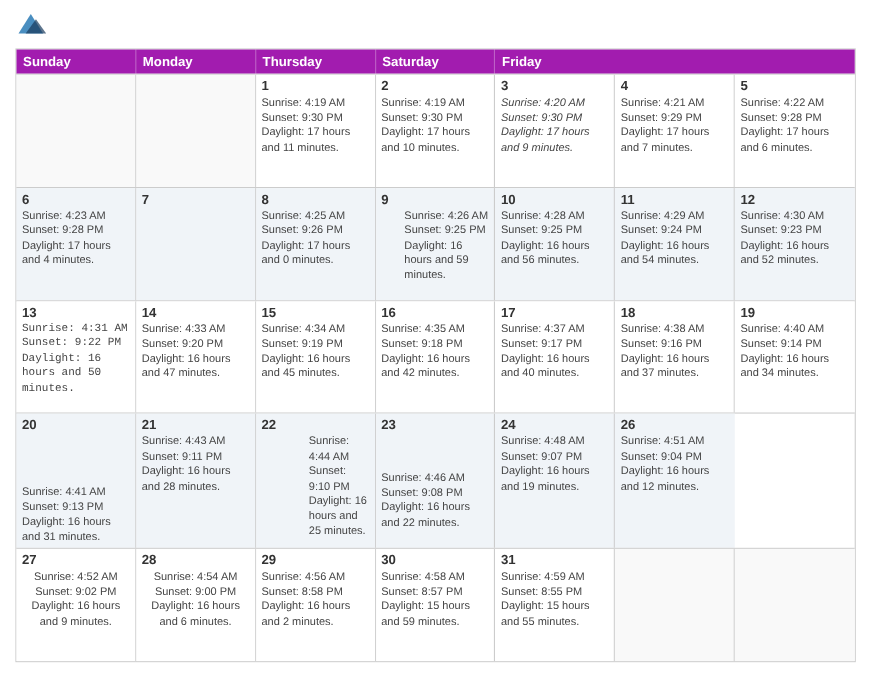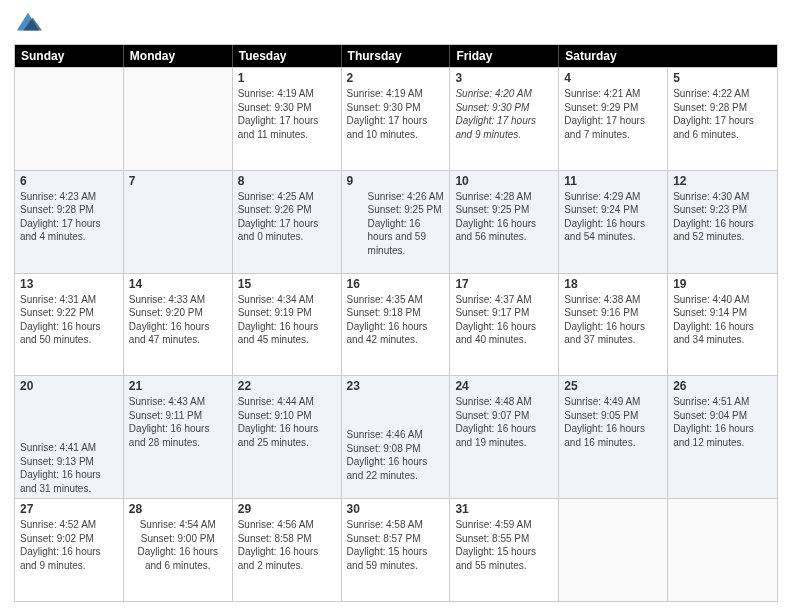--- a/index.html
+++ b/index.html
@@ -58,21 +58,21 @@
     }
     .calendar {
       flex: 1;
       display: flex;
       flex-direction: column;
       border: 1px solid #ccc;
     }
     .cal-header {
       display: grid;
       grid-template-columns: repeat(7, 1fr);
-      background: #000000;
+      background: #a21caf;
     }
     .cal-header-cell {
       color: #fff;
       font-weight: bold;
       font-size: 12px;
       padding: 4px 6px;
       text-align: left;
       border-right: 1px solid rgba(255,255,255,0.3);
     }
     .cal-header-cell:last-child { border-right: none; }
@@ -129,24 +129,23 @@
     <div class="title-block">
       <div class="main-title"></div>
       <div class="subtitle"></div>
     </div>
   </div>
 
   <div class="calendar">
     <div class="cal-header">
     <div class="cal-header-cell">Sunday</div>
         <div class="cal-header-cell">Monday</div>
-        <div class="cal-header-cell">Tuesday</div>
         <div class="cal-header-cell">Thursday</div>
+        <div class="cal-header-cell">Saturday</div>
         <div class="cal-header-cell">Friday</div>
-        <div class="cal-header-cell">Saturday</div>
       </div>
     <div class="cal-body">
     <div class="cal-row">
           <div class="cal-cell empty"></div>
           <div class="cal-cell empty"></div>
           <div class="cal-cell">
             <div class="day-number">1</div>
             <div class="day-info" style="white-space: pre-line;">Sunrise: 4:19 AM
 Sunset: 9:30 PM
 Daylight: 17 hours and 11 minutes.</div>
@@ -213,21 +212,21 @@
           <div class="cal-cell">
             <div class="day-number">12</div>
             <div class="day-info" style="white-space: pre-line;">Sunrise: 4:30 AM
 Sunset: 9:23 PM
 Daylight: 16 hours and 52 minutes.</div>
           </div>
         </div>
         <div class="cal-row">
           <div class="cal-cell">
             <div class="day-number">13</div>
-            <div class="day-info" style="white-space: pre-line;">Sunrise: 4:31 AM
+            <div class="day-info" style="white-space: pre-line; font-family: Liberation Mono, monospace;">Sunrise: 4:31 AM
 Sunset: 9:22 PM
 Daylight: 16 hours and 50 minutes.</div>
           </div>
           <div class="cal-cell">
             <div class="day-number">14</div>
             <div class="day-info" style="white-space: pre-line;">Sunrise: 4:33 AM
 Sunset: 9:20 PM
 Daylight: 16 hours and 47 minutes.</div>
           </div>
           <div class="cal-cell">
@@ -269,53 +268,47 @@
 Daylight: 16 hours and 31 minutes.</div>
           </div>
           <div class="cal-cell">
             <div class="day-number">21</div>
             <div class="day-info" style="white-space: pre-line;">Sunrise: 4:43 AM
 Sunset: 9:11 PM
 Daylight: 16 hours and 28 minutes.</div>
           </div>
           <div class="cal-cell">
             <div class="day-number">22</div>
-            <div class="day-info" style="white-space: pre-line;">Sunrise: 4:44 AM
+            <div class="day-info" style="white-space: pre-line; margin-left: 43px;">Sunrise: 4:44 AM
 Sunset: 9:10 PM
 Daylight: 16 hours and 25 minutes.</div>
           </div>
           <div class="cal-cell">
             <div class="day-number">23</div>
             <div class="day-info" style="white-space: pre-line; margin-top: 35px;">Sunrise: 4:46 AM
 Sunset: 9:08 PM
 Daylight: 16 hours and 22 minutes.</div>
           </div>
           <div class="cal-cell">
             <div class="day-number">24</div>
             <div class="day-info" style="white-space: pre-line;">Sunrise: 4:48 AM
 Sunset: 9:07 PM
 Daylight: 16 hours and 19 minutes.</div>
           </div>
           <div class="cal-cell">
-            <div class="day-number">25</div>
-            <div class="day-info" style="white-space: pre-line;">Sunrise: 4:49 AM
-Sunset: 9:05 PM
-Daylight: 16 hours and 16 minutes.</div>
-          </div>
-          <div class="cal-cell">
             <div class="day-number">26</div>
             <div class="day-info" style="white-space: pre-line;">Sunrise: 4:51 AM
 Sunset: 9:04 PM
 Daylight: 16 hours and 12 minutes.</div>
           </div>
         </div>
         <div class="cal-row">
           <div class="cal-cell">
             <div class="day-number">27</div>
-            <div class="day-info" style="white-space: pre-line;">Sunrise: 4:52 AM
+            <div class="day-info" style="white-space: pre-line; text-align: center;">Sunrise: 4:52 AM
 Sunset: 9:02 PM
 Daylight: 16 hours and 9 minutes.</div>
           </div>
           <div class="cal-cell">
             <div class="day-number">28</div>
             <div class="day-info" style="white-space: pre-line; text-align: center;">Sunrise: 4:54 AM
 Sunset: 9:00 PM
 Daylight: 16 hours and 6 minutes.</div>
           </div>
           <div class="cal-cell">

